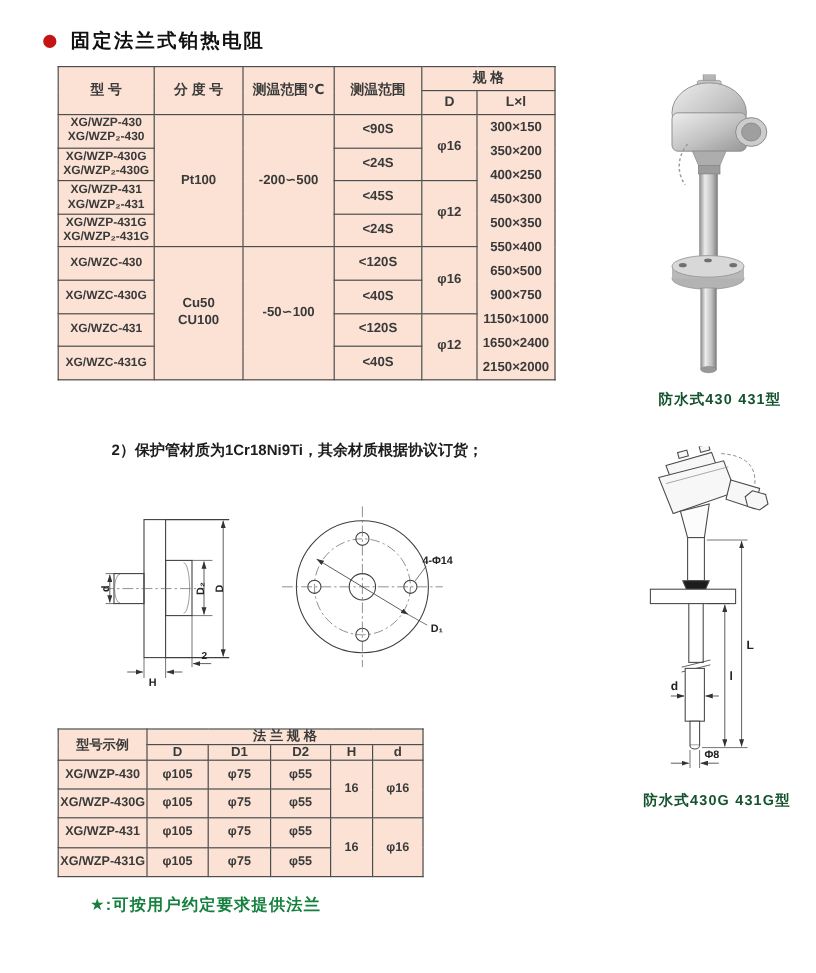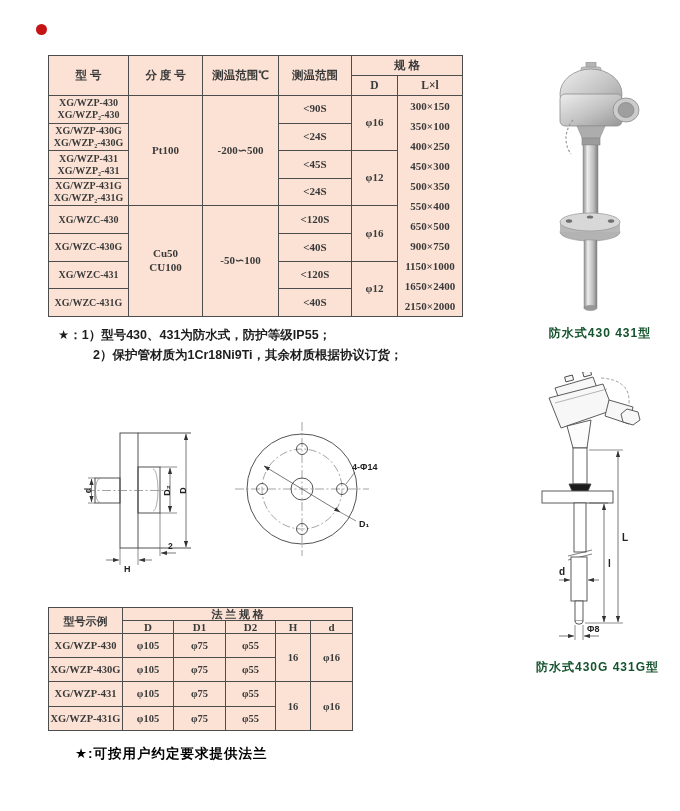--- a/index.html
+++ b/index.html
@@ -10,46 +10,47 @@
   }
   .abs{position:absolute;}
   
   .title-row{left:36px;top:24px;display:flex;align-items:center;gap:12px;}
   .bullet{width:11px;height:11px;border-radius:50%;background:#c41414;}
   .title-text{font-size:16px;font-weight:bold;color:#111;letter-spacing:2px;}
   
   table{border-collapse:collapse;table-layout:fixed;}
   .spec th,.spec td,.flg th,.flg td{
     border:1px solid #4d4d4d;background:#fbe2d5;text-align:center;vertical-align:middle;
-    font-weight:bold;color:#3a3a3a;padding:0;line-height:1.25;font-family:Liberation Serif, serif;
+    font-weight:bold;color:#3a3a3a;padding:0;line-height:1.25;
   }
   .spec{left:48px;top:55px;width:414px;}
   .spec th{font-size:11.5px;}
   .spec td{font-size:11px;}
   .spec tbody tr{height:27.6px;}
   .spec .model div{font-size:10px;line-height:12px;}
   .lxl div{font-size:11px;line-height:20px;}
   
   .notes{left:58px;top:326px;font-size:12.5px;font-weight:bold;color:#1d1d1d;line-height:19.5px;width:400px;}
-  .notes .ind{padding-left:35px;}
+  .notes .ind{padding-left:35px;margin-top:40px;}
   
   .caption{font-size:12px;font-weight:bold;color:#14532d;text-align:center;letter-spacing:1px;}
   
   .flg{left:48px;top:607px;width:304px;}
   .flg th{font-size:11px;height:12px;line-height:12px;}
   .flg td{font-size:10.5px;}
   .flg tbody tr{height:24.2px;}
-  .footer-note{left:75px;top:745px;font-size:13.5px;font-weight:bold;color:#000000;letter-spacing:1px;}
+  .footer-note{left:75px;top:745px;font-size:13.5px;font-weight:bold;color:#15803d;letter-spacing:1px;}
   svg text{font-family:"Liberation Sans","DejaVu Sans",sans-serif;}
 </style>
 </head>
 <body>
 
 <div class="abs title-row">
   <span class="bullet"></span>
+  <span class="title-text">固定法兰式铂热电阻</span>
 </div>
 
 <table class="spec abs">
   <colgroup>
     <col style="width:80px">
       <col style="width:74px">
       <col style="width:76px">
     <col style="width:73px">
       <col style="width:46px">
       <col style="width:65px">
@@ -75,21 +76,21 @@
       </td>
       <td rowspan="4">
         <div>Pt100</div>
         <div></div>
       </td>
       <td rowspan="4">-200∽500</td>
       <td>&lt;90S</td>
       <td rowspan="2">φ16</td>
       <td rowspan="8" class="lxl">
         <div>300×150</div>
-        <div>350×100</div>
+        <div>350×200</div>
         <div>400×250</div>
         <div>450×300</div>
         <div>500×350</div>
         <div>550×400</div>
         <div>650×500</div>
         <div>900×750</div>
         <div>1150×1000</div>
         <div>1650×2400</div>
         <div>2150×2000</div>
       </td>
@@ -144,21 +145,20 @@
     <tr>
       <td class="model">
         <div>XG/WZC-431G</div>
       </td>
       <td>&lt;40S</td>
     </tr>
   </tbody>
 </table>
 
 <div class="abs notes">
-  <div>★：1）型号430、431为防水式，防护等级IP55；</div>
   <div class="ind">2）保护管材质为1Cr18Ni9Ti，其余材质根据协议订货；</div>
 </div>
 
 <svg class="abs" style="left:533px;top:62px" width="134" height="260" viewBox="0 0 134 260">
   <defs>
     <linearGradient id="mtl" x1="0" y1="0" x2="1" y2="0">
       <stop offset="0" stop-color="#8f8f8f"></stop>
         <stop offset="0.3" stop-color="#ececec"></stop>
       <stop offset="0.7" stop-color="#bdbdbd"></stop>
         <stop offset="1" stop-color="#7d7d7d"></stop>

